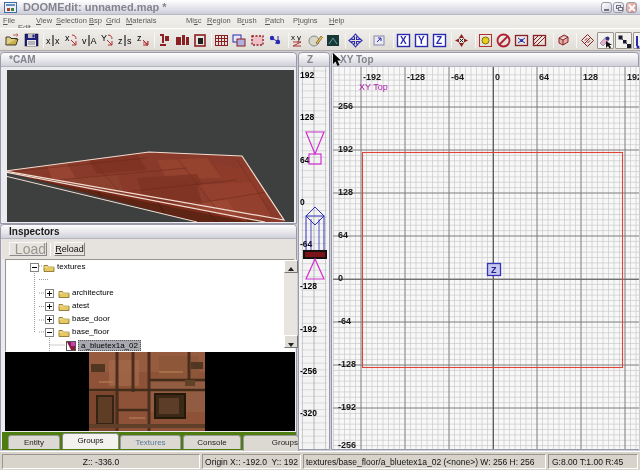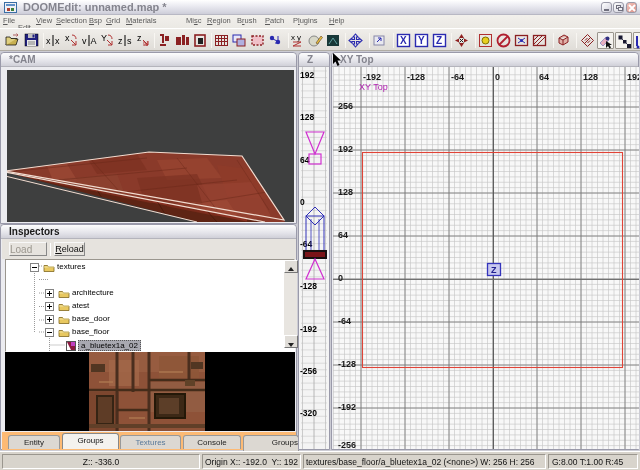--- a/index.html
+++ b/index.html
@@ -312,21 +312,21 @@
 <path d="M-2 102 L258 152" stroke="#f2dcd0" stroke-width="1.2"></path>
 <path d="M-2 106 L190 152" stroke="#f2dcd0" stroke-width="1"></path>
 </svg>
     </div>
   </div>
 <div class="abs" style="left:0px;top:224px;width:297px;height:226px;background:#ececf0;border:1px solid #9a9aaa;border-radius:4px 4px 0 0;">
     <div class="abs" style="left:0;top:0;width:295px;height:14px;border-radius:4px 4px 0 0;background:linear-gradient(to bottom,#fdfdfd,#e4e4ea 60%,#d0d0d8);border-bottom:1px solid #b4b4bc;">
       <span class="abs" style="left:8px;top:1px;font-size:10px;font-weight:bold;color:#1a1a1a;">Inspectors</span>
     </div>
 <div class="abs" style="left:1px;top:14px;width:294px;height:20px;background:#e6e3de;">
-<div class="abs" style="left:7px;top:3px;width:38px;height:14px;background:#e6e3de;border:1px solid #f8f8f8;border-right-color:#888;border-bottom-color:#888;font-size:10px;color:#9a968e;text-align:left;line-height:13px;">Load</div>
+<div class="abs" style="left:7px;top:3px;width:38px;height:14px;background:#e6e3de;border:1px solid #f8f8f8;border-right-color:#888;border-bottom-color:#888;font-size:14px;color:#9a968e;text-align:right;line-height:13px;">Load</div>
 <div class="abs" style="left:48px;top:4px;width:1px;height:13px;background:#b8b4ac;border-right:1px solid #fff;"></div>
 <div class="abs" style="left:52px;top:3px;width:31px;height:14px;background:#e6e3de;border:1px solid #f8f8f8;border-right-color:#888;border-bottom-color:#888;font-size:9px;color:#111;text-align:center;line-height:13px;"><span style="text-decoration:underline">R</span>eload</div>
 </div>
 <div class="abs" style="left:4px;top:34px;width:290px;height:93px;background:#fff;border:1px solid #9a968e;border-bottom-color:#fff;border-right-color:#fff;overflow:hidden;font-size:8px;color:#000;">
       <svg class="abs" style="left:0;top:0" width="290" height="94">
         <path d="M28.5 11 V72 M33 6 H36 M33 19.5 H42 M33 33 H42 M33 46.5 H42 M33 60 H42 M33 72 H42" stroke="#9a9a9a" stroke-width="1" stroke-dasharray="1 1" fill="none"></path>
         <path d="M43.5 76 V93 M43.5 85 H59 M43.5 93 H59" stroke="#9a9a9a" stroke-width="1" stroke-dasharray="1 1" fill="none"></path>
       </svg>
       <div class="abs" style="left:0;top:0.5px;width:280px;height:13px;">
         <svg class="abs" style="left:24px;top:2px" width="9" height="9">
@@ -416,21 +416,21 @@
 <rect x="8" y="44" width="16" height="28" fill="#5e3c26" stroke="#352414" stroke-width="2"></rect>
 <rect x="66" y="42" width="30" height="24" fill="#3c2816" stroke="#241808" stroke-width="2"></rect>
 <rect x="70" y="46" width="20" height="16" fill="#5c3e28"></rect>
 <rect x="2" y="12" width="14" height="8" fill="#513622"></rect>
 <rect x="102" y="10" width="12" height="7" fill="#513622"></rect>
 <path d="M0 74 H116" stroke="#603f28" stroke-width="4"></path>
 <path d="M10 30 H24 M70 20 H94 M40 66 H56" stroke="#ae7850" stroke-width="2" opacity="0.7"></path>
 <rect x="96" y="28" width="10" height="6" fill="#604228"></rect>
 </svg>
 </div>
-<div class="abs" style="left:1px;top:207px;width:294px;height:18px;background:#fdba74;">
+<div class="abs" style="left:1px;top:207px;width:294px;height:18px;background:#4d7c0f;">
       <div class="abs" style="left:6px;top:3px;width:52px;height:14px;background:#dcd8d2;border:1px solid #999;border-bottom:none;border-radius:3px 3px 0 0;font-size:8px;color:#222;text-align:center;line-height:13px;">Entity</div>
       <div class="abs" style="left:60px;top:1px;width:57px;height:16px;background:#f4f2ee;border:1px solid #888;border-bottom:none;border-radius:3px 3px 0 0;font-size:8px;color:#111;text-align:center;line-height:14px;z-index:2;">Groups</div>
       <div class="abs" style="left:118px;top:3px;width:61px;height:14px;background:#dcd8d2;border:1px solid #999;border-bottom:none;border-radius:3px 3px 0 0;font-size:8px;color:#5a7a9a;text-align:center;line-height:13px;">Textures</div>
       <div class="abs" style="left:181px;top:3px;width:58px;height:14px;background:#dcd8d2;border:1px solid #999;border-bottom:none;border-radius:3px 3px 0 0;font-size:8px;color:#222;text-align:center;line-height:13px;">Console</div>
       <div class="abs" style="left:241px;top:3px;width:56px;height:20px;background:#dcd8d2;border:1px solid #999;border-bottom:none;border-radius:3px 3px 0 0;font-size:8px;color:#222;text-align:right;line-height:13px;">Groups</div>
     </div>
 </div>
 <div class="abs" style="left:298px;top:52px;width:32px;height:398px;background:#ececf0;border:1px solid #9a9aaa;border-radius:4px 4px 0 0;">
     <div class="abs" style="left:0;top:0;width:30px;height:14px;border-radius:4px 4px 0 0;background:linear-gradient(to bottom,#fdfdfd,#e4e4ea 60%,#d0d0d8);border-bottom:1px solid #b4b4bc;">
       <span class="abs" style="left:8px;top:1px;font-size:10px;font-weight:bold;color:#84848e;">Z</span>
@@ -489,15 +489,15 @@
       <rect x="29.5" y="85.5" width="260" height="215" fill="none" stroke="#e04438" stroke-width="1.1"></rect>
       <rect x="154.5" y="196.5" width="13" height="12" fill="#c8c8ee" stroke="#3434bc" stroke-width="1.3"></rect>
       <text x="158" y="206" font-size="9" font-weight="bold" fill="#202090" font-family="Liberation Sans">Z</text>
     </svg>
 <svg class="abs" style="left:0px;top:0px;" width="10" height="14">
       <path d="M1 0 L1 11 L3.5 8.5 L5.5 13 L7.5 12 L5.5 7.5 L9 7.5 Z" fill="#000"></path>
     </svg>
 </div>
 <div class="abs" style="left:0;top:451px;width:640px;height:19px;background:#d8d4cc;border-top:1px solid #fff;">
 <div class="abs" style="left:2px;top:2px;width:198px;height:15px;background:#d8d4cc;border:1px solid #9a968e;border-right-color:#fff;border-bottom-color:#fff;font-size:8.5px;color:#111;line-height:14px;text-align:center;padding:0 3px;white-space:nowrap;overflow:hidden;">Z:: -336.0</div>
-<div class="abs" style="left:202px;top:2px;width:99px;height:15px;background:#d8d4cc;border:1px solid #9a968e;border-right-color:#fff;border-bottom-color:#fff;font-size:8.5px;color:#111;line-height:14px;text-align:left;padding:0 2px;white-space:nowrap;overflow:hidden;">Origin X:: -192.0&nbsp; Y:: 192</div>
+<div class="abs" style="left:202px;top:2px;width:99px;height:15px;background:#d8d4cc;border:1px solid #9a968e;border-right-color:#fff;border-bottom-color:#fff;font-size:8.5px;color:#111;line-height:14px;text-align:right;padding:0 2px;white-space:nowrap;overflow:hidden;">Origin X:: -192.0&nbsp; Y:: 192</div>
 <div class="abs" style="left:303px;top:2px;width:243px;height:15px;background:#d8d4cc;border:1px solid #9a968e;border-right-color:#fff;border-bottom-color:#fff;font-size:8.5px;color:#111;line-height:14px;text-align:left;padding:0 2px;white-space:nowrap;overflow:hidden;">textures/base_floor/a_bluetex1a_02 (&lt;none&gt;) W: 256 H: 256</div>
 <div class="abs" style="left:548px;top:2px;width:90px;height:15px;background:#d8d4cc;border:1px solid #9a968e;border-right-color:#fff;border-bottom-color:#fff;font-size:8.5px;color:#111;line-height:14px;text-align:left;padding:0 3px;white-space:nowrap;overflow:hidden;">G:8.00 T:1.00 R:45</div>
 </div>
 </body></html>

